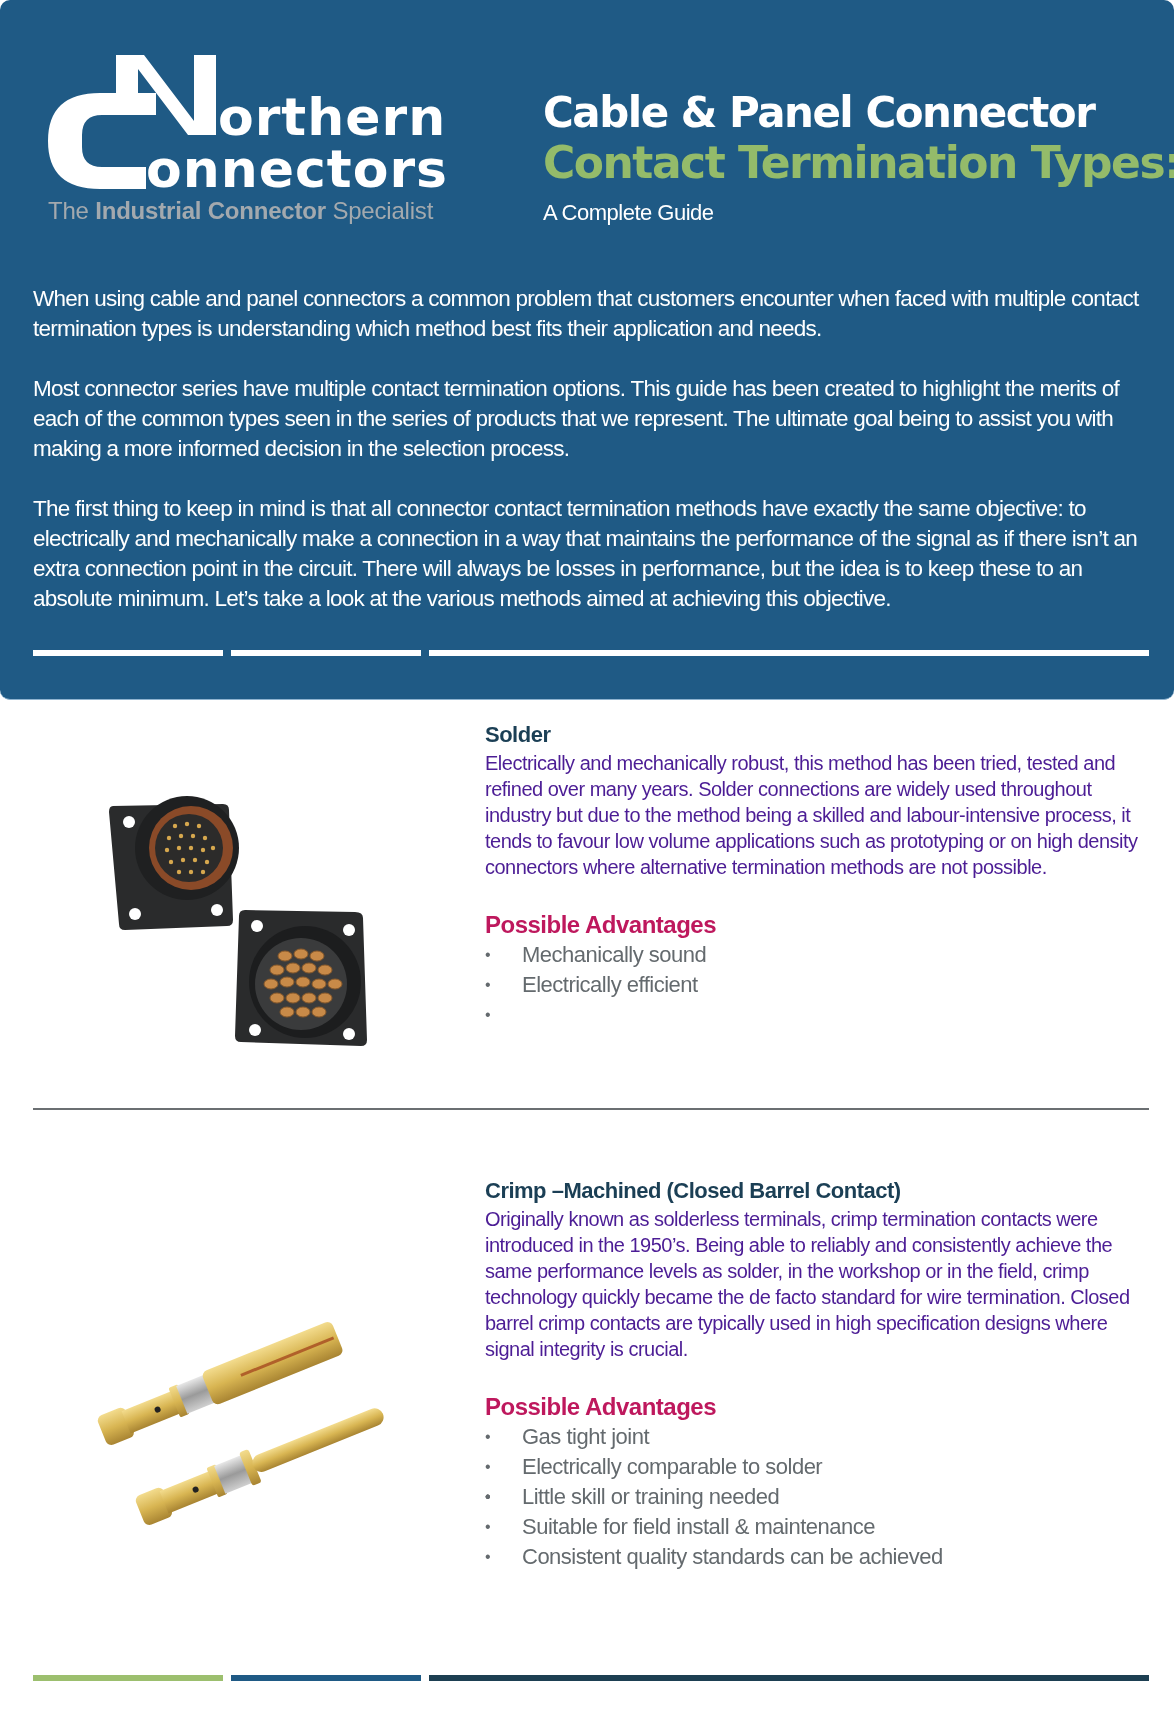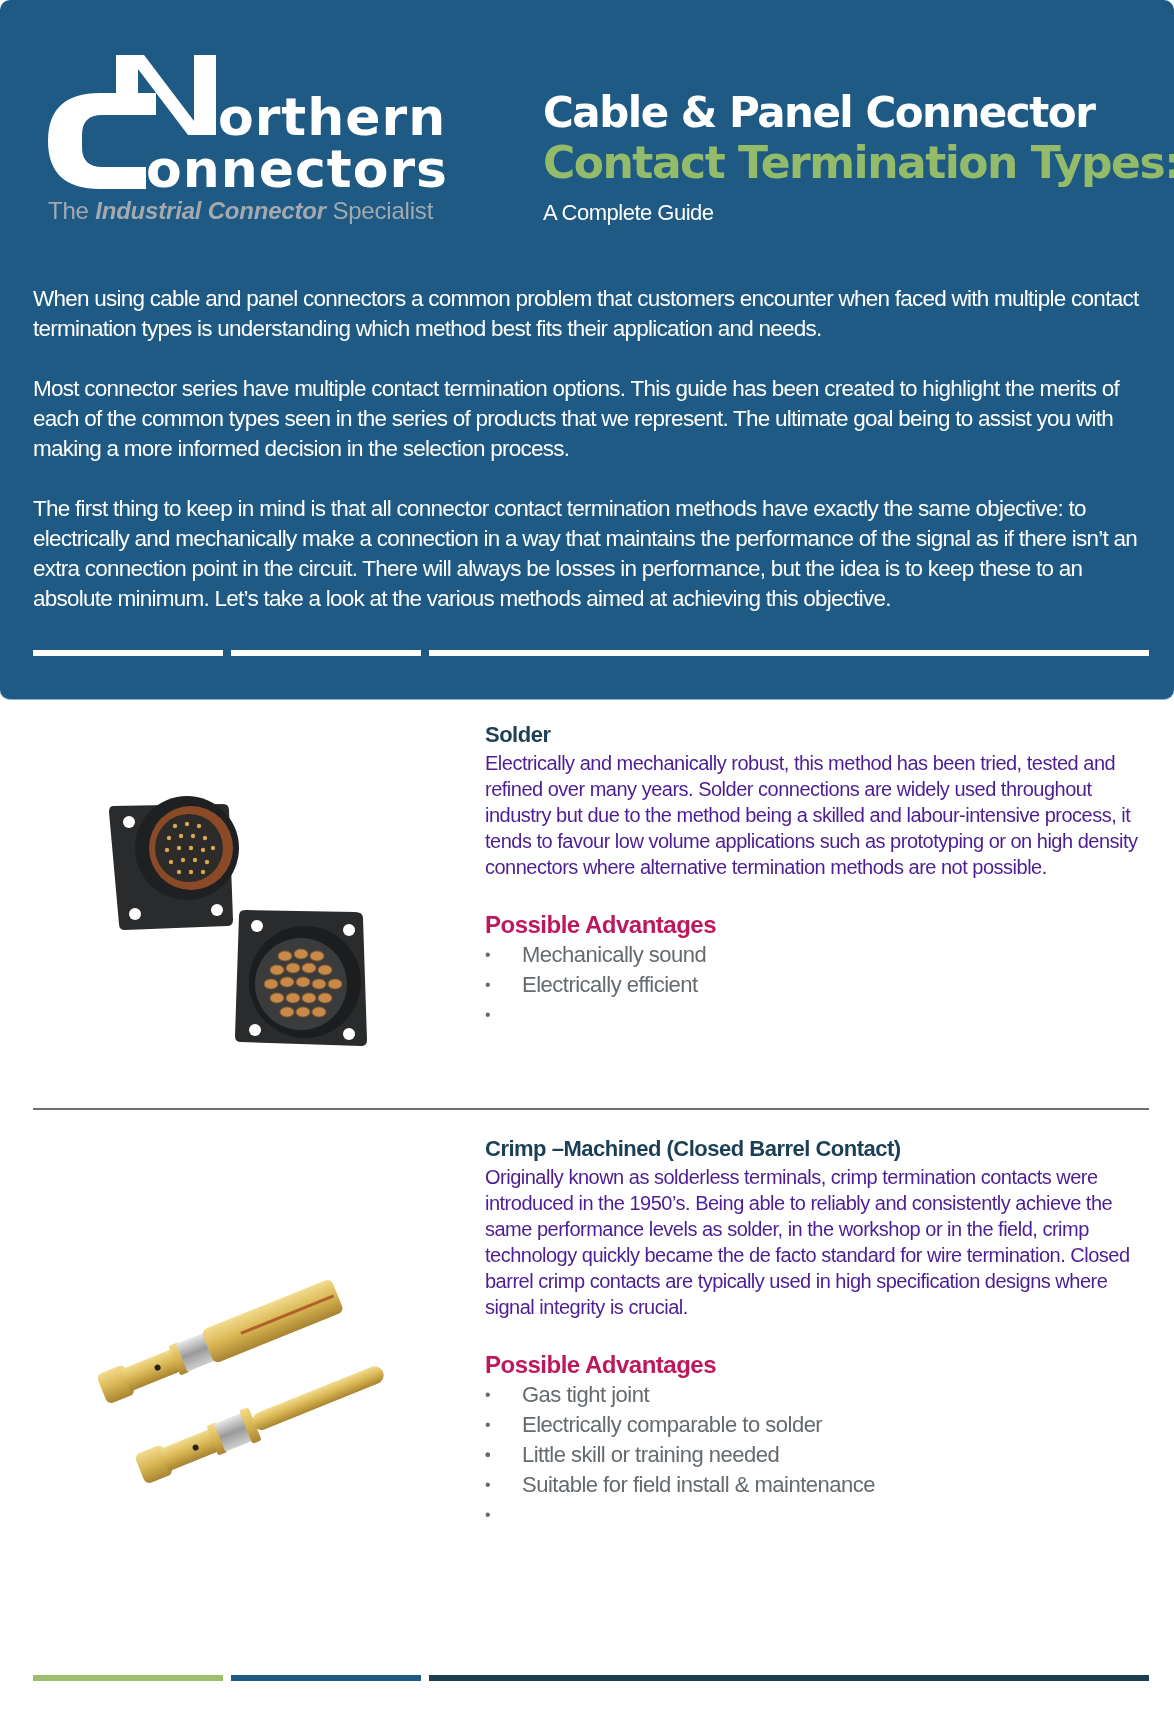--- a/index.html
+++ b/index.html
@@ -13,21 +13,21 @@
     border-radius: 10px;
   }
 
   
   .logo { position: absolute; left: 46px; top: 55px; width: 420px; height: 180px; }
   .logo svg { position: absolute; left: 0; top: 0; }
   .logo-tag {
     position: absolute; left: 2px; top: 142px; font-size: 24px; color: #a3a9ae;
     letter-spacing: -0.2px; white-space: nowrap;
   }
-  .logo-tag b { font-weight: bold; font-style: italic; }
+  .logo-tag b { font-weight: bold; }
 
   .title-block { position: absolute; left: 543px; top: 88px; }
   .title-line1 {
     font-family: "DejaVu Sans", sans-serif; font-weight: bold; font-size: 42px;
     color: #ffffff; letter-spacing: -1.5px; line-height: 50px; white-space: nowrap;
   }
   .title-line2 {
     font-family: "DejaVu Sans", sans-serif; font-weight: bold; font-size: 44px;
     color: #94bb6a; letter-spacing: -1.5px; line-height: 50px; white-space: nowrap;
   }
@@ -195,21 +195,21 @@
     <ul class="adv-list">
       <li><span class="dot">•</span><span>Mechanically sound</span></li>
       <li><span class="dot">•</span><span>Electrically efficient</span></li>
       <li><span class="dot">•</span></li>
     </ul>
   </div>
 </div>
 
 <div class="divider"></div>
 
-<div class="section" style="top:1110px;height:560px;padding-left:15px;">
+<div class="section" style="top:1152px;height:560px;padding-left:15px;">
   <div class="img-box" style="left:90px;top:140px;width:330px;height:250px;">
     <svg width="330" height="250" viewBox="0 0 330 250">
       <defs>
         <linearGradient id="gold" x1="0" y1="0" x2="0" y2="1">
           <stop offset="0" stop-color="#f3dc8e"></stop>
           <stop offset="0.5" stop-color="#d8b552"></stop>
           <stop offset="1" stop-color="#a88432"></stop>
         </linearGradient>
         <linearGradient id="silver" x1="0" y1="0" x2="0" y2="1">
           <stop offset="0" stop-color="#e8e8e8"></stop>
@@ -244,21 +244,21 @@
     <div class="sec-title">Crimp –Machined (Closed Barrel Contact)</div>
     <div class="sec-body">Originally known as solderless terminals, crimp termination contacts were introduced in the 1950’s. Being able to reliably and consistently achieve the same performance levels as solder, in the workshop or in the field, crimp technology quickly became the de facto standard for wire termination. Closed barrel crimp contacts are typically used in high specification designs where signal integrity is crucial.</div>
     <div class="adv-title">Possible Advantages</div>
     <ul class="adv-list">
       <li><span class="dot">•</span><span>Gas tight joint</span></li>
       <li><span class="dot">•</span><span>Electrically comparable to solder</span></li>
       <li><span class="dot">•</span></li>
       <li><span class="dot">•</span></li>
       <li><span class="dot">•</span><span>Little skill or training needed</span></li>
       <li><span class="dot">•</span><span>Suitable for field install &amp; maintenance</span></li>
-      <li><span class="dot">•</span></li>
+      <li><span class="dot">•</span><span>Consistent quality standards can be achieved</span></li>
     </ul>
   </div>
 </div>
 
 <div class="bars ftr-bars">
   <div class="bar b1"></div>
   <div class="bar b2"></div>
   <div class="bar b3"></div>
 </div>
 

